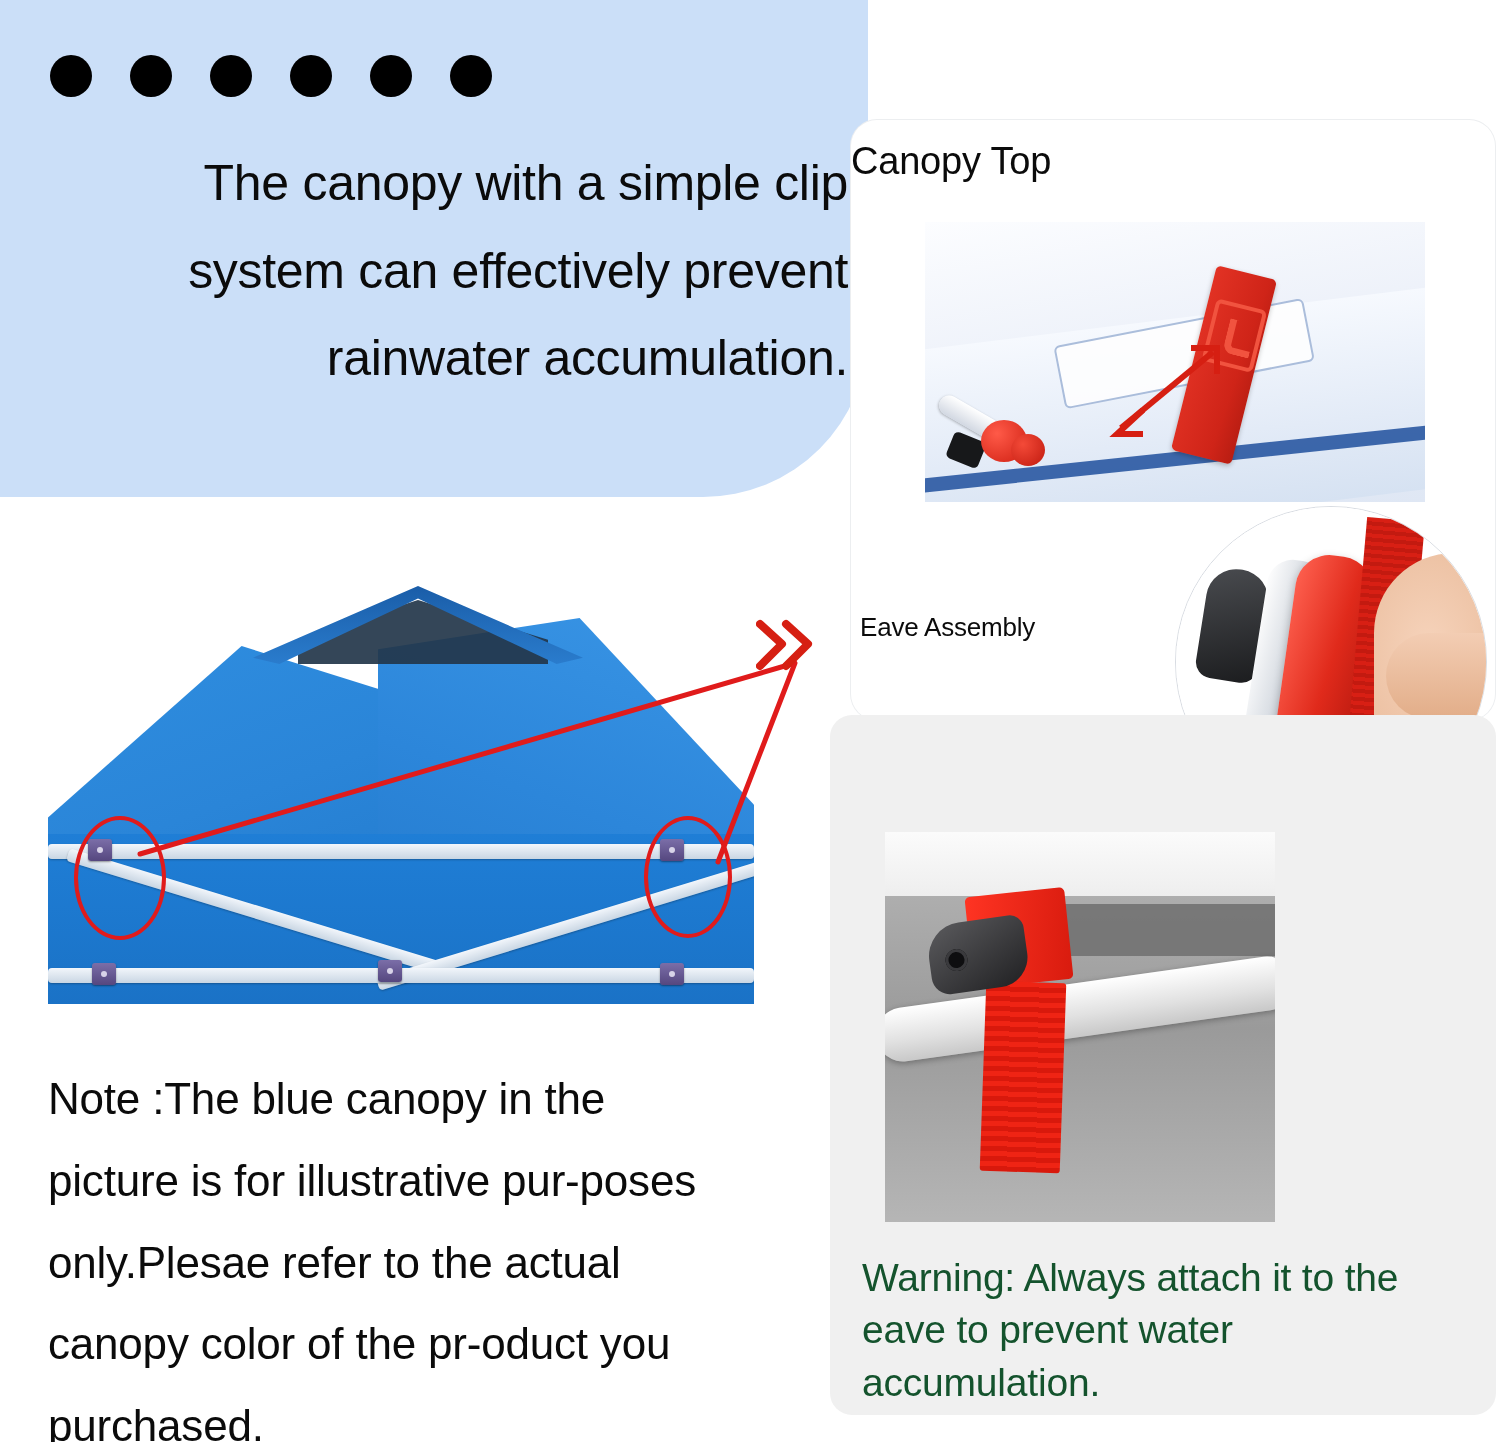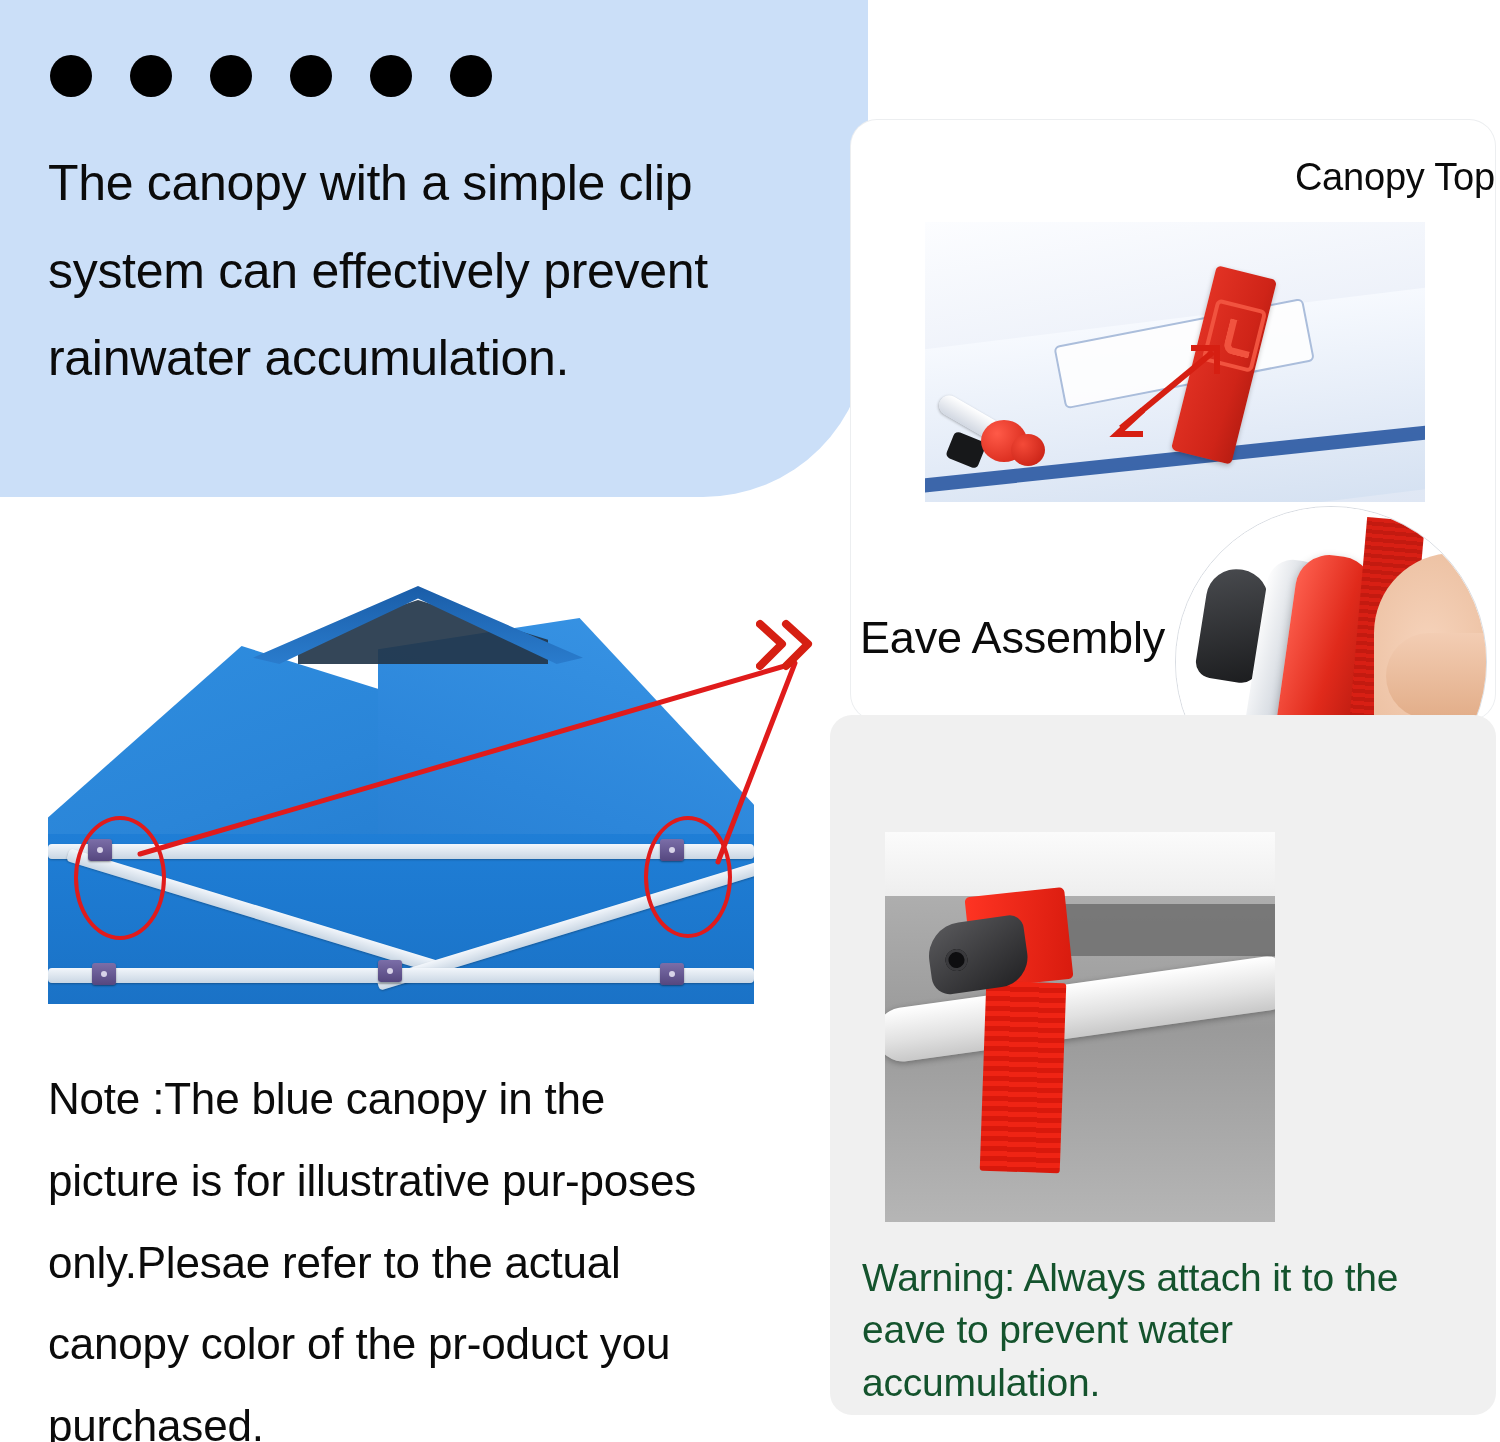--- a/index.html
+++ b/index.html
@@ -11,21 +11,21 @@
     position:absolute;left:0;top:0;width:868px;height:497px;
     background:#cbdff8;
     border-bottom-right-radius:165px;
   }
   #dot-row{position:absolute;left:50px;top:55px;display:flex;gap:38px;}
   .dot{width:42px;height:42px;border-radius:50%;background:#000;}
 
   #headline{
     position:absolute;left:48px;top:140px;width:800px;
     font-size:50px;line-height:1.75;font-weight:400;
-    letter-spacing:-0.3px;color:#0b0b0b;
+    letter-spacing:-0.3px;color:#0b0b0b;text-align:right;
   }
 
   #canopy-photo{
     position:absolute;left:48px;top:548px;width:706px;height:456px;
     overflow:hidden;background:#ffffff;
   }
   .sky{position:absolute;inset:0;background:#ffffff;}
   .roof-left{
     position:absolute;left:-30px;top:98px;width:430px;height:360px;
     background:linear-gradient(160deg,#2f8ee0 0%,#2a85d8 45%,#1f76c9 100%);
@@ -82,22 +82,22 @@
   #red-connectors{position:absolute;left:0;top:0;width:880px;height:1060px;
                   pointer-events:none;}
 
   
   #top-card{
     position:absolute;left:851px;top:120px;width:644px;height:600px;
     background:#ffffff;border-radius:26px;
     box-shadow:0 0 0 1px #eceef0;
   }
   #canopy-top-label{
-    position:absolute;left:851px;top:156px;width:644px;
-    text-align:right;font-size:38px;color:#0b0b0b;letter-spacing:-0.2px;
+    position:absolute;left:851px;top:140px;width:644px;
+    text-align:left;font-size:38px;color:#0b0b0b;letter-spacing:-0.2px;
   }
   #photo-canopy-top{
     position:absolute;left:925px;top:222px;width:500px;height:280px;
     overflow:hidden;background:#eef2fa;
   }
   .ct-sky{position:absolute;inset:0;
     background:linear-gradient(170deg,#fcfdff 0%,#e9eef8 55%,#dfe7f4 100%);}
   .ct-fabric{
     position:absolute;left:-20px;top:96px;width:560px;height:200px;
     background:linear-gradient(180deg,#f6f9fe 0%,#e3ebf7 60%,#d6e2f2 100%);
@@ -140,21 +140,21 @@
     position:absolute;left:86px;top:212px;width:34px;height:32px;
     border-radius:50%;background:radial-gradient(circle at 35% 32%,#f44a38,#c01a0f);
   }
   .ct-black{
     position:absolute;left:24px;top:214px;width:34px;height:28px;
     background:#17181a;border-radius:5px;transform:rotate(22deg);
   }
 
   #eave-label{
     position:absolute;left:860px;top:612px;width:330px;
-    font-size:45px;color:#0b0b0b;letter-spacing:-0.2px;
+    font-size:26px;color:#0b0b0b;letter-spacing:-0.2px;
   }
   #chevrons{
     position:absolute;left:756px;top:618px;width:70px;height:60px;
   }
   #hand-inset{
     position:absolute;left:1175px;top:506px;width:310px;height:310px;
     border-radius:50%;overflow:hidden;border:1px solid #d8dce2;background:#fff;
   }
   .hi-bg{position:absolute;inset:0;background:#ffffff;}
   .hi-pole{

